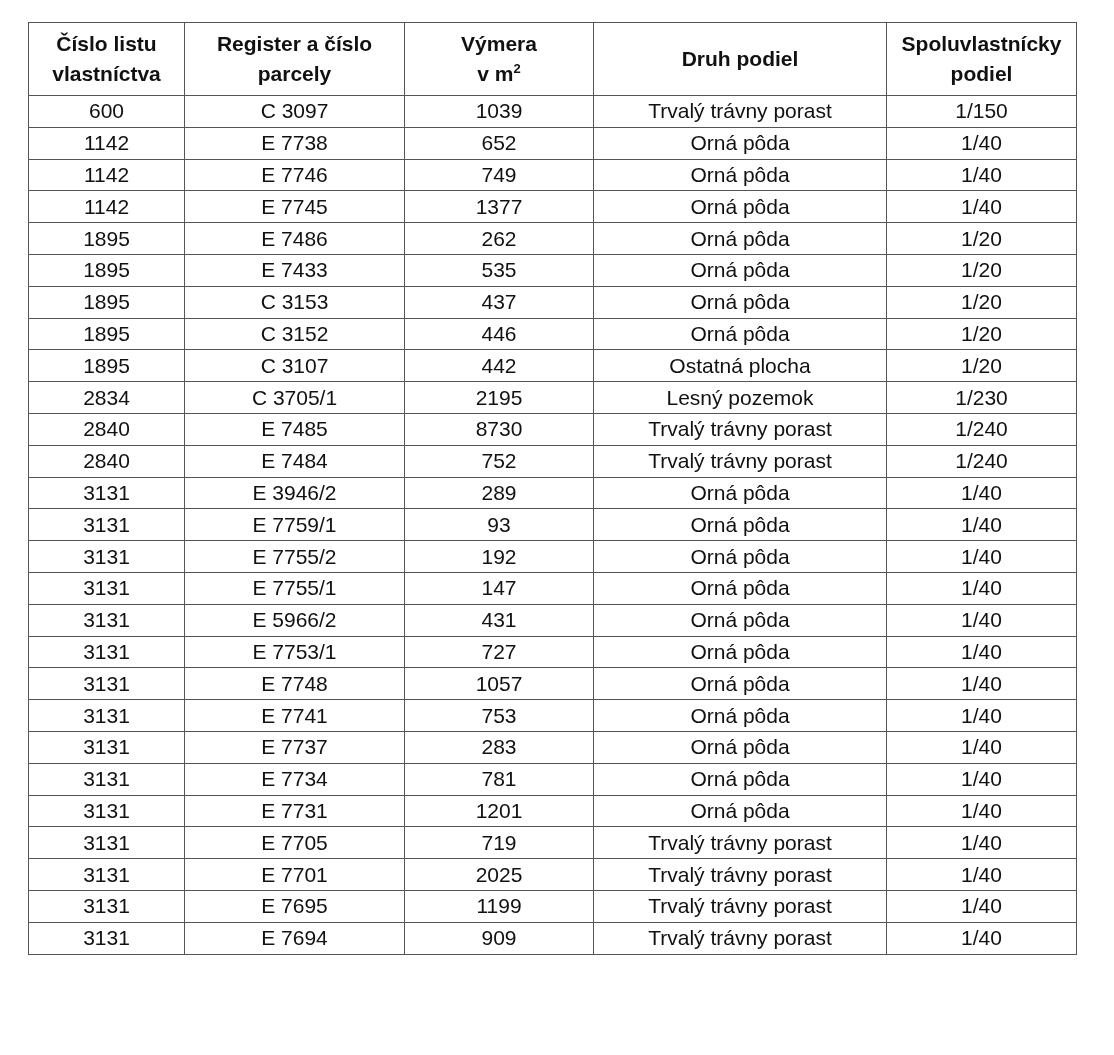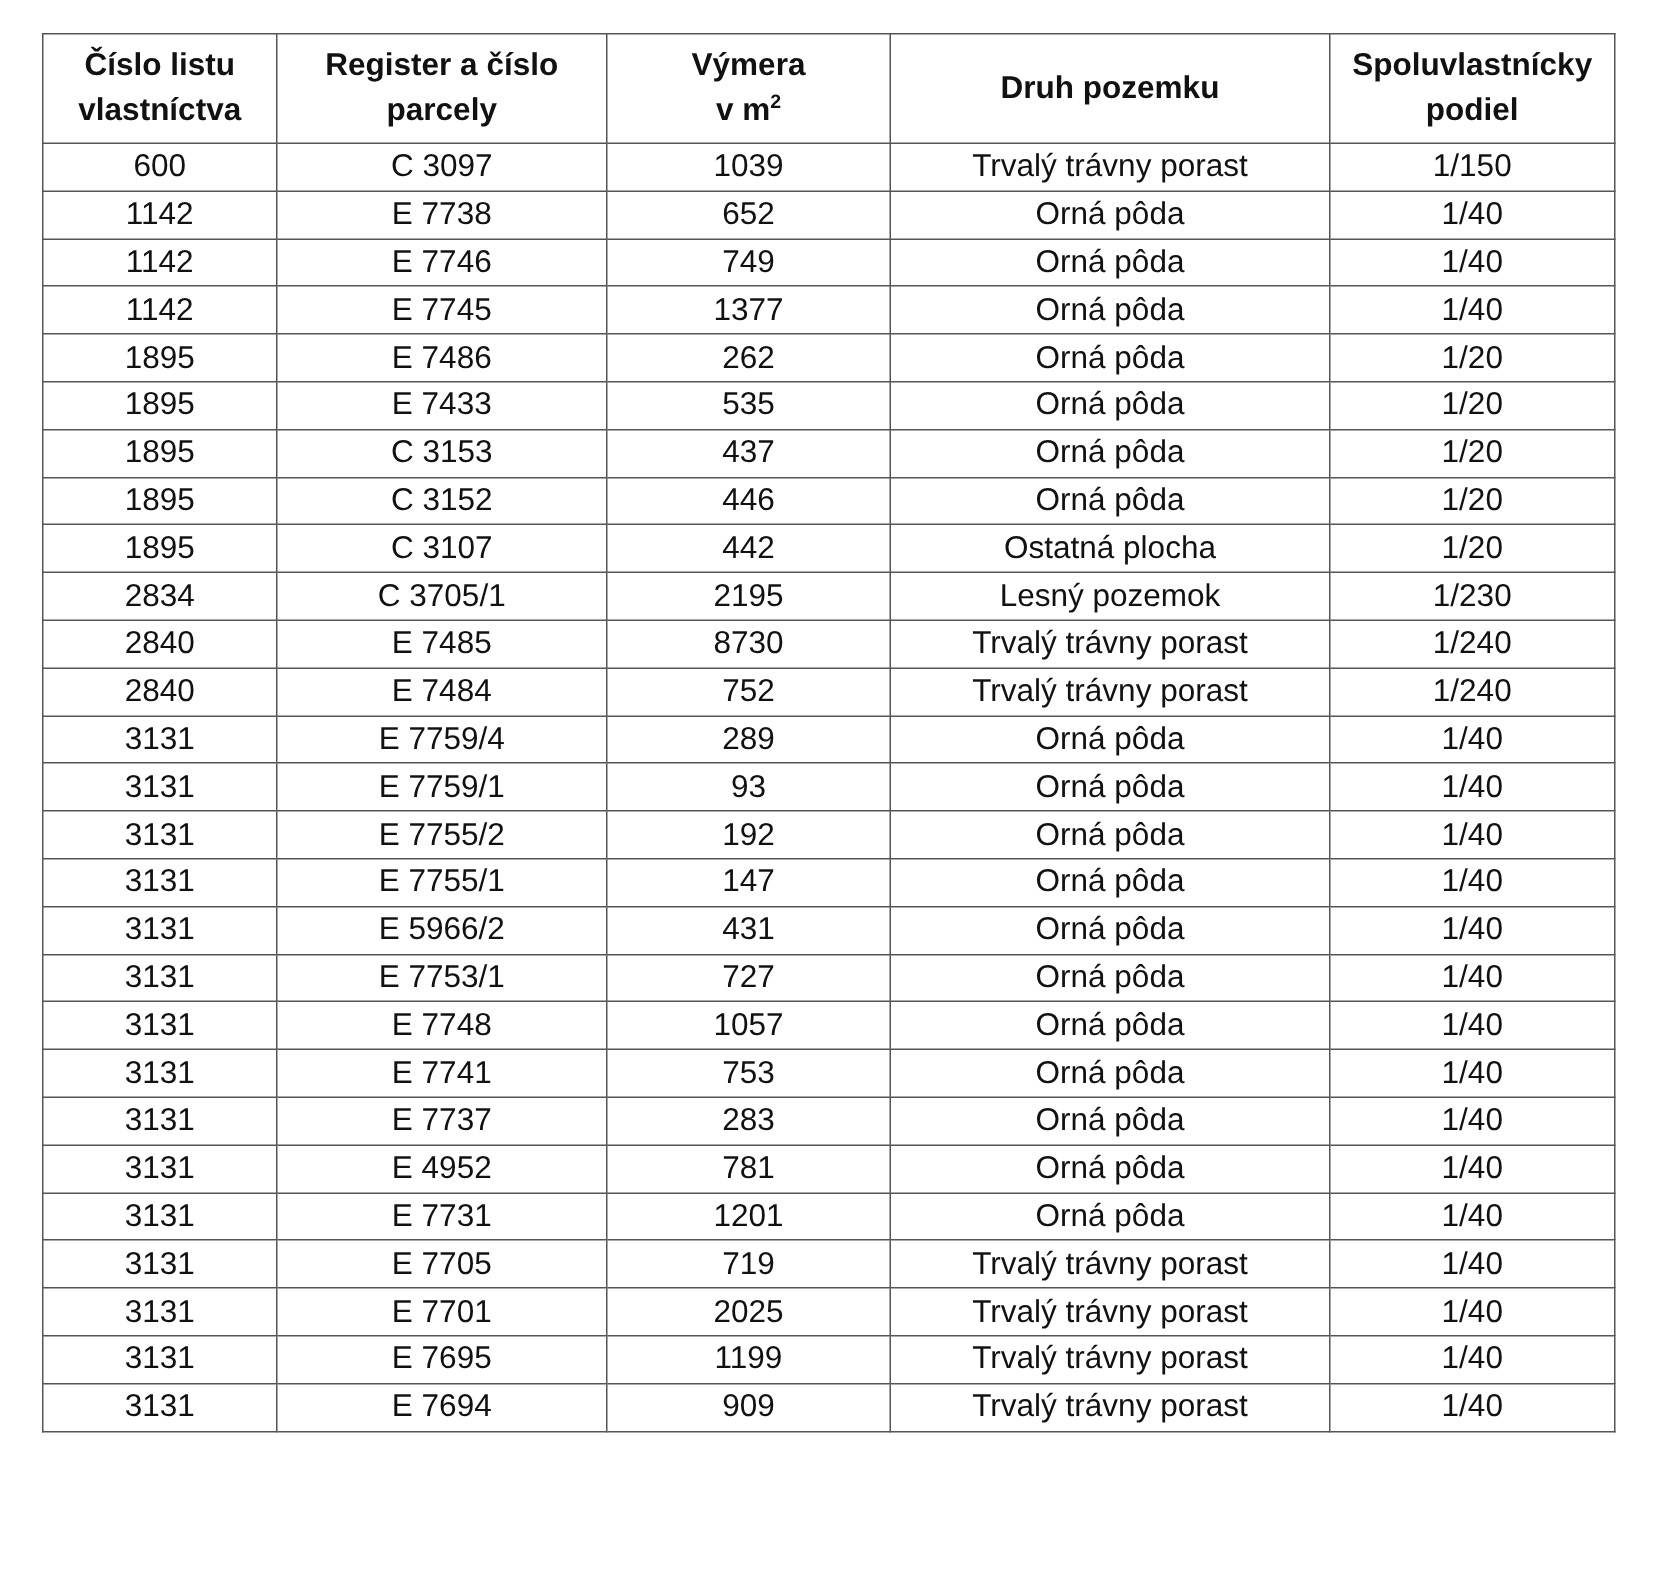--- a/index.html
+++ b/index.html
@@ -42,21 +42,21 @@
       <col class="c2">
       <col class="c3">
       <col class="c4">
       <col class="c5">
     </colgroup>
   <thead>
     <tr>
       <th><span>Číslo listu</span><br><span>vlastníctva</span></th>
       <th><span>Register a číslo</span><br><span>parcely</span></th>
       <th><span>Výmera</span><br><span>v m</span><sup>2</sup></th>
-      <th><span>Druh pozemku</span></th>
+      <th><span>Druh podiel</span></th>
       <th><span>Spoluvlastnícky</span><br><span>podiel</span></th>
     </tr>
   </thead>
   <tbody id="tbody">
       <tr>
         <td>600</td>
         <td>C 3097</td>
         <td>1039</td>
         <td>Trvalý trávny porast</td>
         <td>1/150</td>
@@ -133,21 +133,21 @@
       </tr>
       <tr>
         <td>2840</td>
         <td>E 7484</td>
         <td>752</td>
         <td>Trvalý trávny porast</td>
         <td>1/240</td>
       </tr>
       <tr>
         <td>3131</td>
-        <td>E 7759/4</td>
+        <td>E 3946/2</td>
         <td>289</td>
         <td>Orná pôda</td>
         <td>1/40</td>
       </tr>
       <tr>
         <td>3131</td>
         <td>E 7759/1</td>
         <td>93</td>
         <td>Orná pôda</td>
         <td>1/40</td>
@@ -196,21 +196,21 @@
       </tr>
       <tr>
         <td>3131</td>
         <td>E 7737</td>
         <td>283</td>
         <td>Orná pôda</td>
         <td>1/40</td>
       </tr>
       <tr>
         <td>3131</td>
-        <td>E 4952</td>
+        <td>E 7734</td>
         <td>781</td>
         <td>Orná pôda</td>
         <td>1/40</td>
       </tr>
       <tr>
         <td>3131</td>
         <td>E 7731</td>
         <td>1201</td>
         <td>Orná pôda</td>
         <td>1/40</td>

